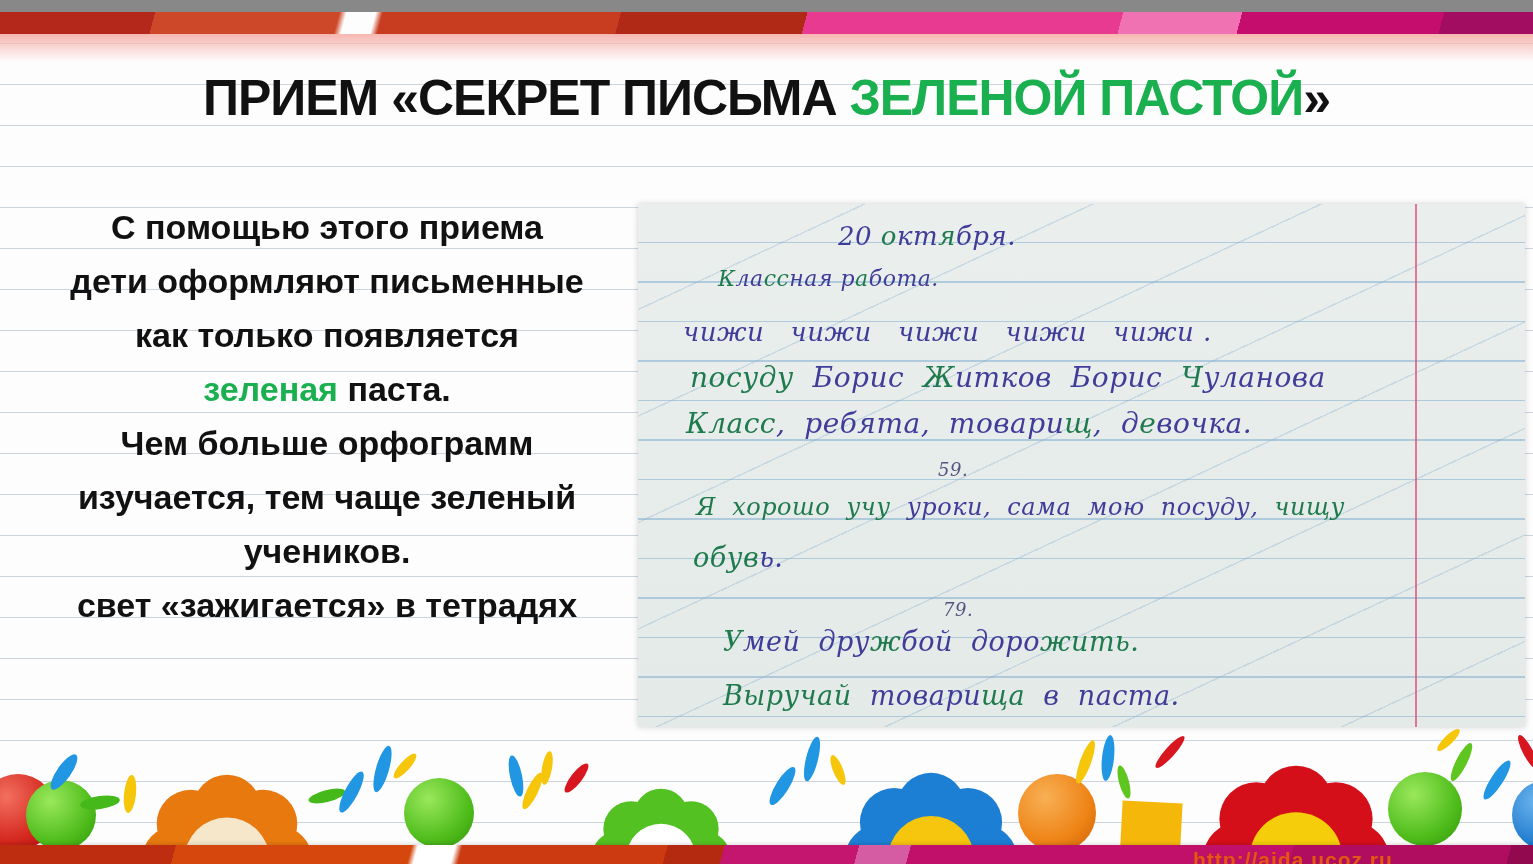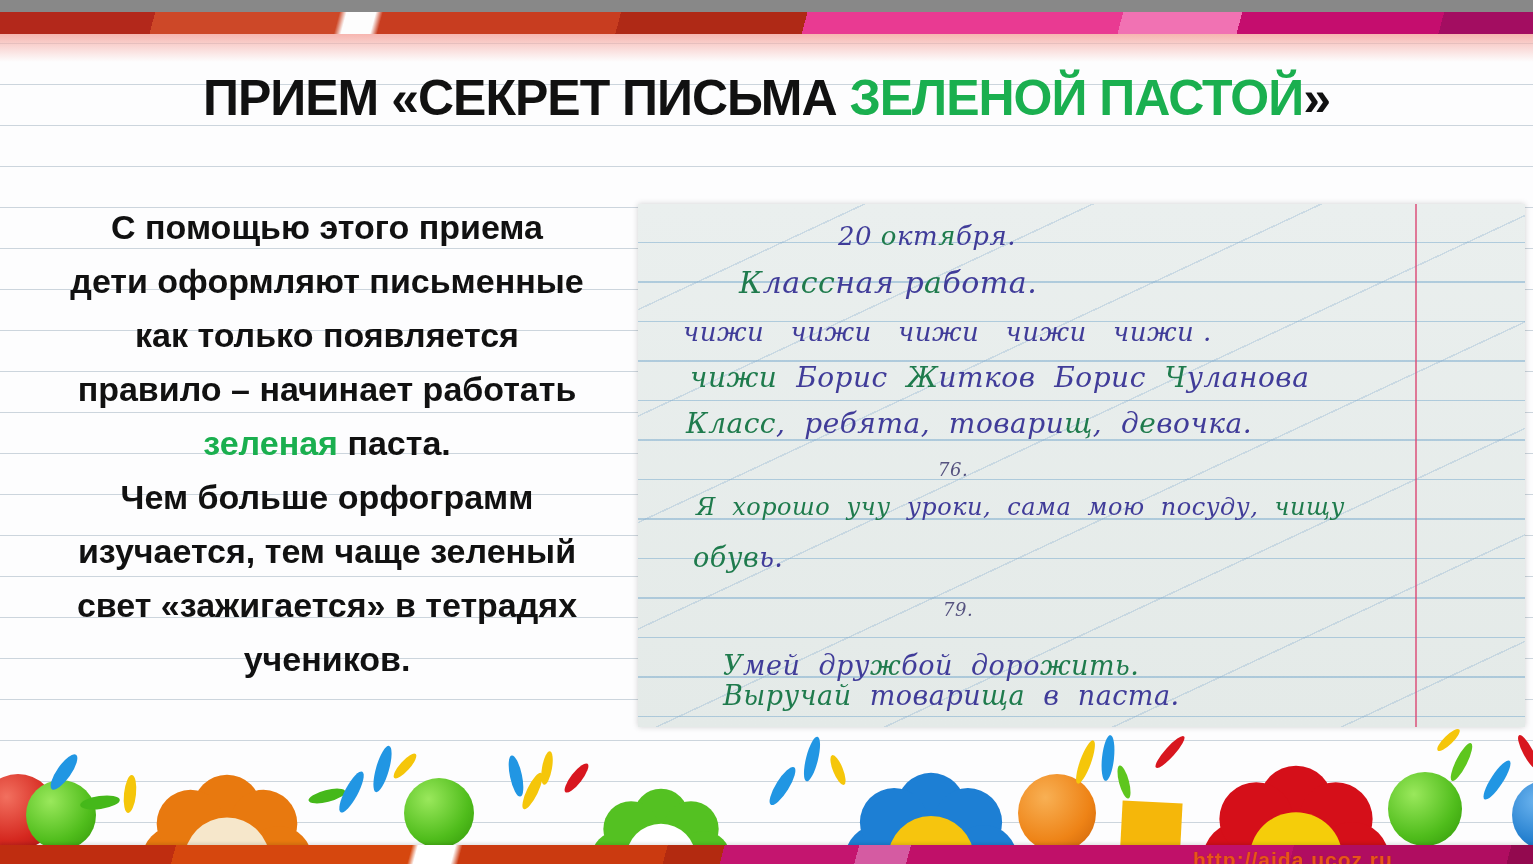--- a/index.html
+++ b/index.html
@@ -73,40 +73,39 @@
 
   <div class="top-bar"></div>
   <div class="top-fade"></div>
 
   <div class="title"><span>ПРИЕМ «СЕКРЕТ ПИСЬМА </span><span class="hl">ЗЕЛЕНОЙ ПАСТОЙ</span><span>»</span></div>
 
   <div class="left-text">
       <div class="tline"><span class="ink-k">С помощью этого приема</span></div>
       <div class="tline"><span class="ink-k">дети оформляют письменные</span></div>
       <div class="tline"><span class="ink-k">как только появляется</span></div>
-      <div class="tline"><span class="ink-k">правило – начинает работать</span></div>
       <div class="tline"><span class="ink-g">зеленая</span><span class="ink-k"> паста.</span></div>
       <div class="tline"><span class="ink-k">Чем больше орфограмм</span></div>
       <div class="tline"><span class="ink-k">изучается, тем чаще зеленый</span></div>
+      <div class="tline"><span class="ink-k">учеников.</span></div>
       <div class="tline"><span class="ink-k">свет «зажигается» в тетрадях</span></div>
-      <div class="tline"><span class="ink-k">учеников.</span></div>
     </div>
 
   <div class="notebook">
     <div class="nb-margin"></div>
   <div class="nb-row" style="left: 200px; top: 18px; font-size: 26px;"><span class="nb-b">20 </span><span class="nb-g">о</span><span class="nb-b">кт</span><span class="nb-g">я</span><span class="nb-b">бря.</span></div>
-      <div class="nb-row" style="left: 101px; top: 62px; font-size: 30px;"><span class="nb-g">К</span><span class="nb-b">ла</span><span class="nb-g">сс</span><span class="nb-b">ная </span><span class="nb-b">р</span><span class="nb-g">а</span><span class="nb-b">бота.</span></div>
+      <div class="nb-row" style="left: 80px; top: 62px; font-size: 22px;"><span class="nb-g">К</span><span class="nb-b">ла</span><span class="nb-g">сс</span><span class="nb-b">ная </span><span class="nb-b">р</span><span class="nb-g">а</span><span class="nb-b">бота.</span></div>
       <div class="nb-row" style="left: 45px; top: 114px; font-size: 26px;"><span class="nb-b">чижи   чижи   чижи   чижи   чижи .</span></div>
-      <div class="nb-row" style="left: 52px; top: 158px; font-size: 28px;"><span class="nb-g">чижи  </span><span class="nb-b">Борис  </span><span class="nb-g">Ж</span><span class="nb-b">итков  </span><span class="nb-b">Борис  </span><span class="nb-g">Ч</span><span class="nb-b">уланова</span></div>
+      <div class="nb-row" style="left: 52px; top: 158px; font-size: 28px;"><span class="nb-g">посуду  </span><span class="nb-b">Борис  </span><span class="nb-g">Ж</span><span class="nb-b">итков  </span><span class="nb-b">Борис  </span><span class="nb-g">Ч</span><span class="nb-b">уланова</span></div>
       <div class="nb-row" style="left: 48px; top: 204px; font-size: 28px;"><span class="nb-g">Класс</span><span class="nb-b">,  ребята,  товари</span><span class="nb-g">щ</span><span class="nb-b">,  д</span><span class="nb-g">е</span><span class="nb-b">вочка.</span></div>
-      <div class="nb-row" style="left: 300px; top: 256px; font-size: 18px;"><span class="nb-n">76.</span></div>
+      <div class="nb-row" style="left: 300px; top: 256px; font-size: 18px;"><span class="nb-n">59.</span></div>
       <div class="nb-row" style="left: 58px; top: 290px; font-size: 24px;"><span class="nb-g">Я  </span><span class="nb-g">хорошо  учу  </span><span class="nb-b">уроки,  сама  мою  посуду,  </span><span class="nb-g">чищу</span></div>
       <div class="nb-row" style="left: 55px; top: 338px; font-size: 27px;"><span class="nb-g">обув</span><span class="nb-b">ь.</span></div>
       <div class="nb-row" style="left: 305px; top: 396px; font-size: 18px;"><span class="nb-n">79.</span></div>
-      <div class="nb-row" style="left: 85px; top: 446px; font-size: 27px; text-align: center;"><span class="nb-g">У</span><span class="nb-b">мей  дру</span><span class="nb-g">ж</span><span class="nb-b">бой  доро</span><span class="nb-g">жить.</span></div>
+      <div class="nb-row" style="left: 85px; top: 422px; font-size: 27px; text-align: center;"><span class="nb-g">У</span><span class="nb-b">мей  дру</span><span class="nb-g">ж</span><span class="nb-b">бой  доро</span><span class="nb-g">жить.</span></div>
       <div class="nb-row" style="left: 85px; top: 476px; font-size: 27px;"><span class="nb-g">Выручай  </span><span class="nb-b">товари</span><span class="nb-g">ща</span><span class="nb-b">  в  паста.</span></div>
     </div>
 
   <svg width="0" height="0" style="position:absolute">
     <defs>
       <symbol id="flw" viewBox="0 0 100 100">
         <g fill="var(--p)">
           <circle cx="50" cy="25" r="19"></circle>
             <circle cx="70.5" cy="33.5" r="19"></circle>
           <circle cx="79" cy="54" r="19"></circle>

